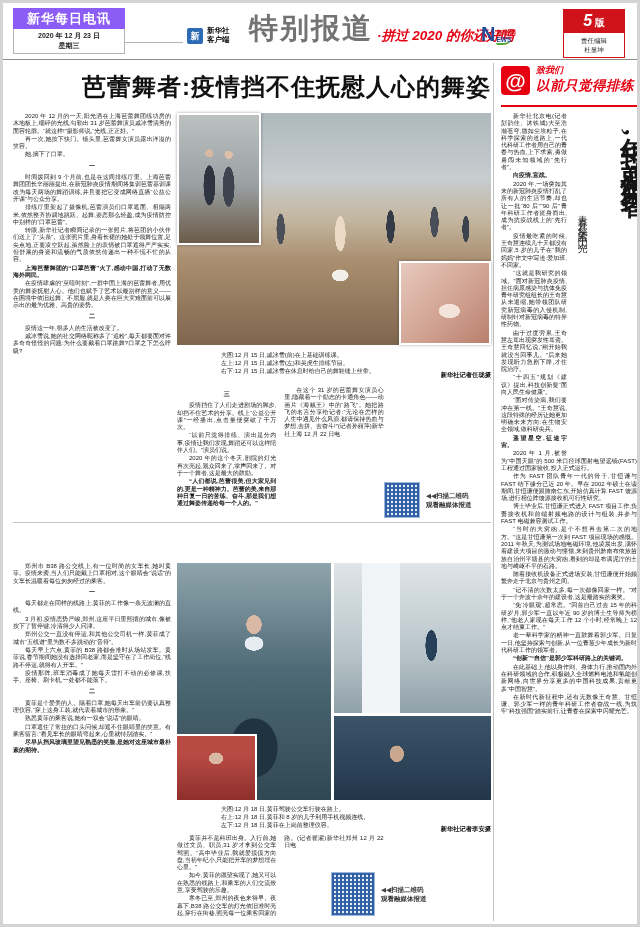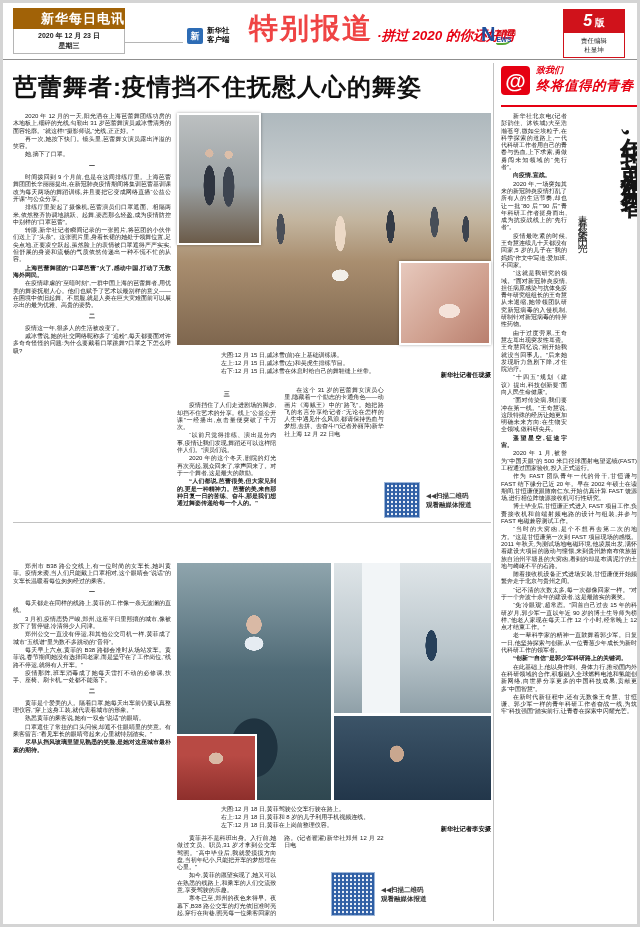--- a/index.html
+++ b/index.html
@@ -3,49 +3,49 @@
 <meta charset="utf-8">
 <style>
   html,body{margin:0;padding:0;background:#c9c9c9;}
   .page{position:relative;width:640px;height:927px;background:#fff;margin:0 auto;
         box-sizing:border-box;border:3px solid #d4d4d4;overflow:hidden;
         font-family:"Liberation Sans","DejaVu Sans",sans-serif;color:#1a1a1a;}
   .abs{position:absolute;}
 
   
   .masthead{left:10px;top:5px;width:112px;}
-  .masthead .red{background:#a16207;color:#fff;font-weight:bold;font-size:13px;
-    text-align:right;line-height:21px;height:21px;letter-spacing:1px;}
+  .masthead .red{background:#8b5cf6;color:#fff;font-weight:bold;font-size:13px;
+    text-align:center;line-height:21px;height:21px;letter-spacing:1px;}
   .masthead .date{border:1px solid #b5b5b5;border-top:none;text-align:center;
     font-size:7px;font-weight:bold;line-height:10px;padding:2px 0;color:#222;}
   .conn{left:122px;top:39px;width:58px;height:1px;background:#b5b5b5;}
   .client{left:184px;top:24px;display:flex;align-items:center;gap:4px;}
   .client .ic{width:16px;height:16px;background:#2d6cb5;color:#fff;font-size:9px;
     font-weight:bold;text-align:center;line-height:16px;border-radius:2px;}
   .client .tx{font-size:7.5px;font-weight:bold;line-height:8.5px;color:#111;}
-  .sec-title{left:246px;top:6px;font-size:29px;font-weight:900;color:#ef4444;
+  .sec-title{left:246px;top:6px;font-size:29px;font-weight:900;color:#737373;
     letter-spacing:2px;font-family:"Liberation Serif","DejaVu Serif",serif;}
   .sec-sub{left:374px;top:24px;font-size:13.5px;font-weight:bold;color:#e60012;font-style:italic;}
   .nlogo{left:478px;top:22px;display:flex;align-items:flex-end;gap:1px;}
   .nlogo .n{font-size:20px;font-weight:900;color:#1f4e9c;line-height:18px;}
   .nlogo .stack{font-size:6.5px;font-weight:bold;line-height:7px;}
   .nlogo .cn{color:#d0121b;}
   .nlogo .en{color:#1f4e9c;border-bottom:2px solid #56a832;border-radius:0 0 60% 20%;}
   .pagebox{left:560px;top:6px;width:62px;}
   .pagebox .red{background:#d0121b;color:#fff;text-align:center;height:24px;line-height:24px;}
   .pagebox .red .big{font-size:16px;font-weight:900;font-style:italic;}
   .pagebox .red .small{font-size:10px;font-weight:bold;}
   .pagebox .ed{border:1px solid #d0121b;border-top:none;text-align:center;
     font-size:6.5px;line-height:9px;padding:3px 0;color:#222;}
   .rule-top{left:0;top:56px;width:634px;height:1px;background:#8f8f8f;}
   .vrule{left:490px;top:60px;width:1px;height:858px;background:#c2c2c2;}
   .art-divider{left:10px;top:519px;width:478px;height:1px;background:#c2c2c2;}
 
   
-  .headline{width:478px;text-align:left;font-size:24px;font-weight:900;
+  .headline{width:478px;text-align:right;font-size:24px;font-weight:900;
     color:#111;letter-spacing:1px;}
   .coltext{font-size:6px;line-height:7.3px;text-align:justify;overflow:hidden;color:#1c1c1c;}
   .coltext p{margin:0 0 1px 0;text-indent:2em;}
   .coltext p.b{font-weight:bold;}
   .coltext p.sub{text-align:center;text-indent:0;font-weight:bold;margin:4px 0;}
   .cols3{column-count:3;column-gap:8px;column-fill:auto;}
   .caps{font-size:6px;line-height:8.2px;color:#222;position:absolute;}
   .caps p{margin:0;text-indent:0;}
   .credit{position:absolute;right:0;bottom:0;font-weight:bold;font-size:6.3px;color:#111;}
 
@@ -260,21 +260,21 @@
     <div class="qrtx">
       <div><span class="arrows">◀◀</span><span>扫描二维码</span></div>
       <div>观看融媒体报道</div>
     </div>
   </div>
 
   <div class="abs ycol">
     <div class="ylogo">
       <div class="yat">@</div>
       <div class="ytop">致我们</div>
-      <div class="ymain">终将值得的青春</div>
+      <div class="ymain">以前只觉得排练</div>
     </div>
     <div class="ybody">
       <div class="yvhead">
         <span class="vmain">年轻,就要做先行者</span>
         <span class="vsub">青春在探索中闪光</span>
       </div>
       <div>
           <p class="p">新华社北京电(记者彭韵佳、沐铁城)大至浩瀚苍穹,微如尘埃粒子,在科学探索的道路上,一代代科研工作者用自己的青春与热血,上下求索,勇做勇闯未知领域的“先行者”。</p>
           <p class="b">向疫情,宣战。</p>
           <p class="p">2020 年,一场突如其来的新冠肺炎疫情打乱了所有人的生活节奏,却也让一批“80 后”“90 后”青年科研工作者挺身而出,成为抗疫战线上的“先行者”。</p>

